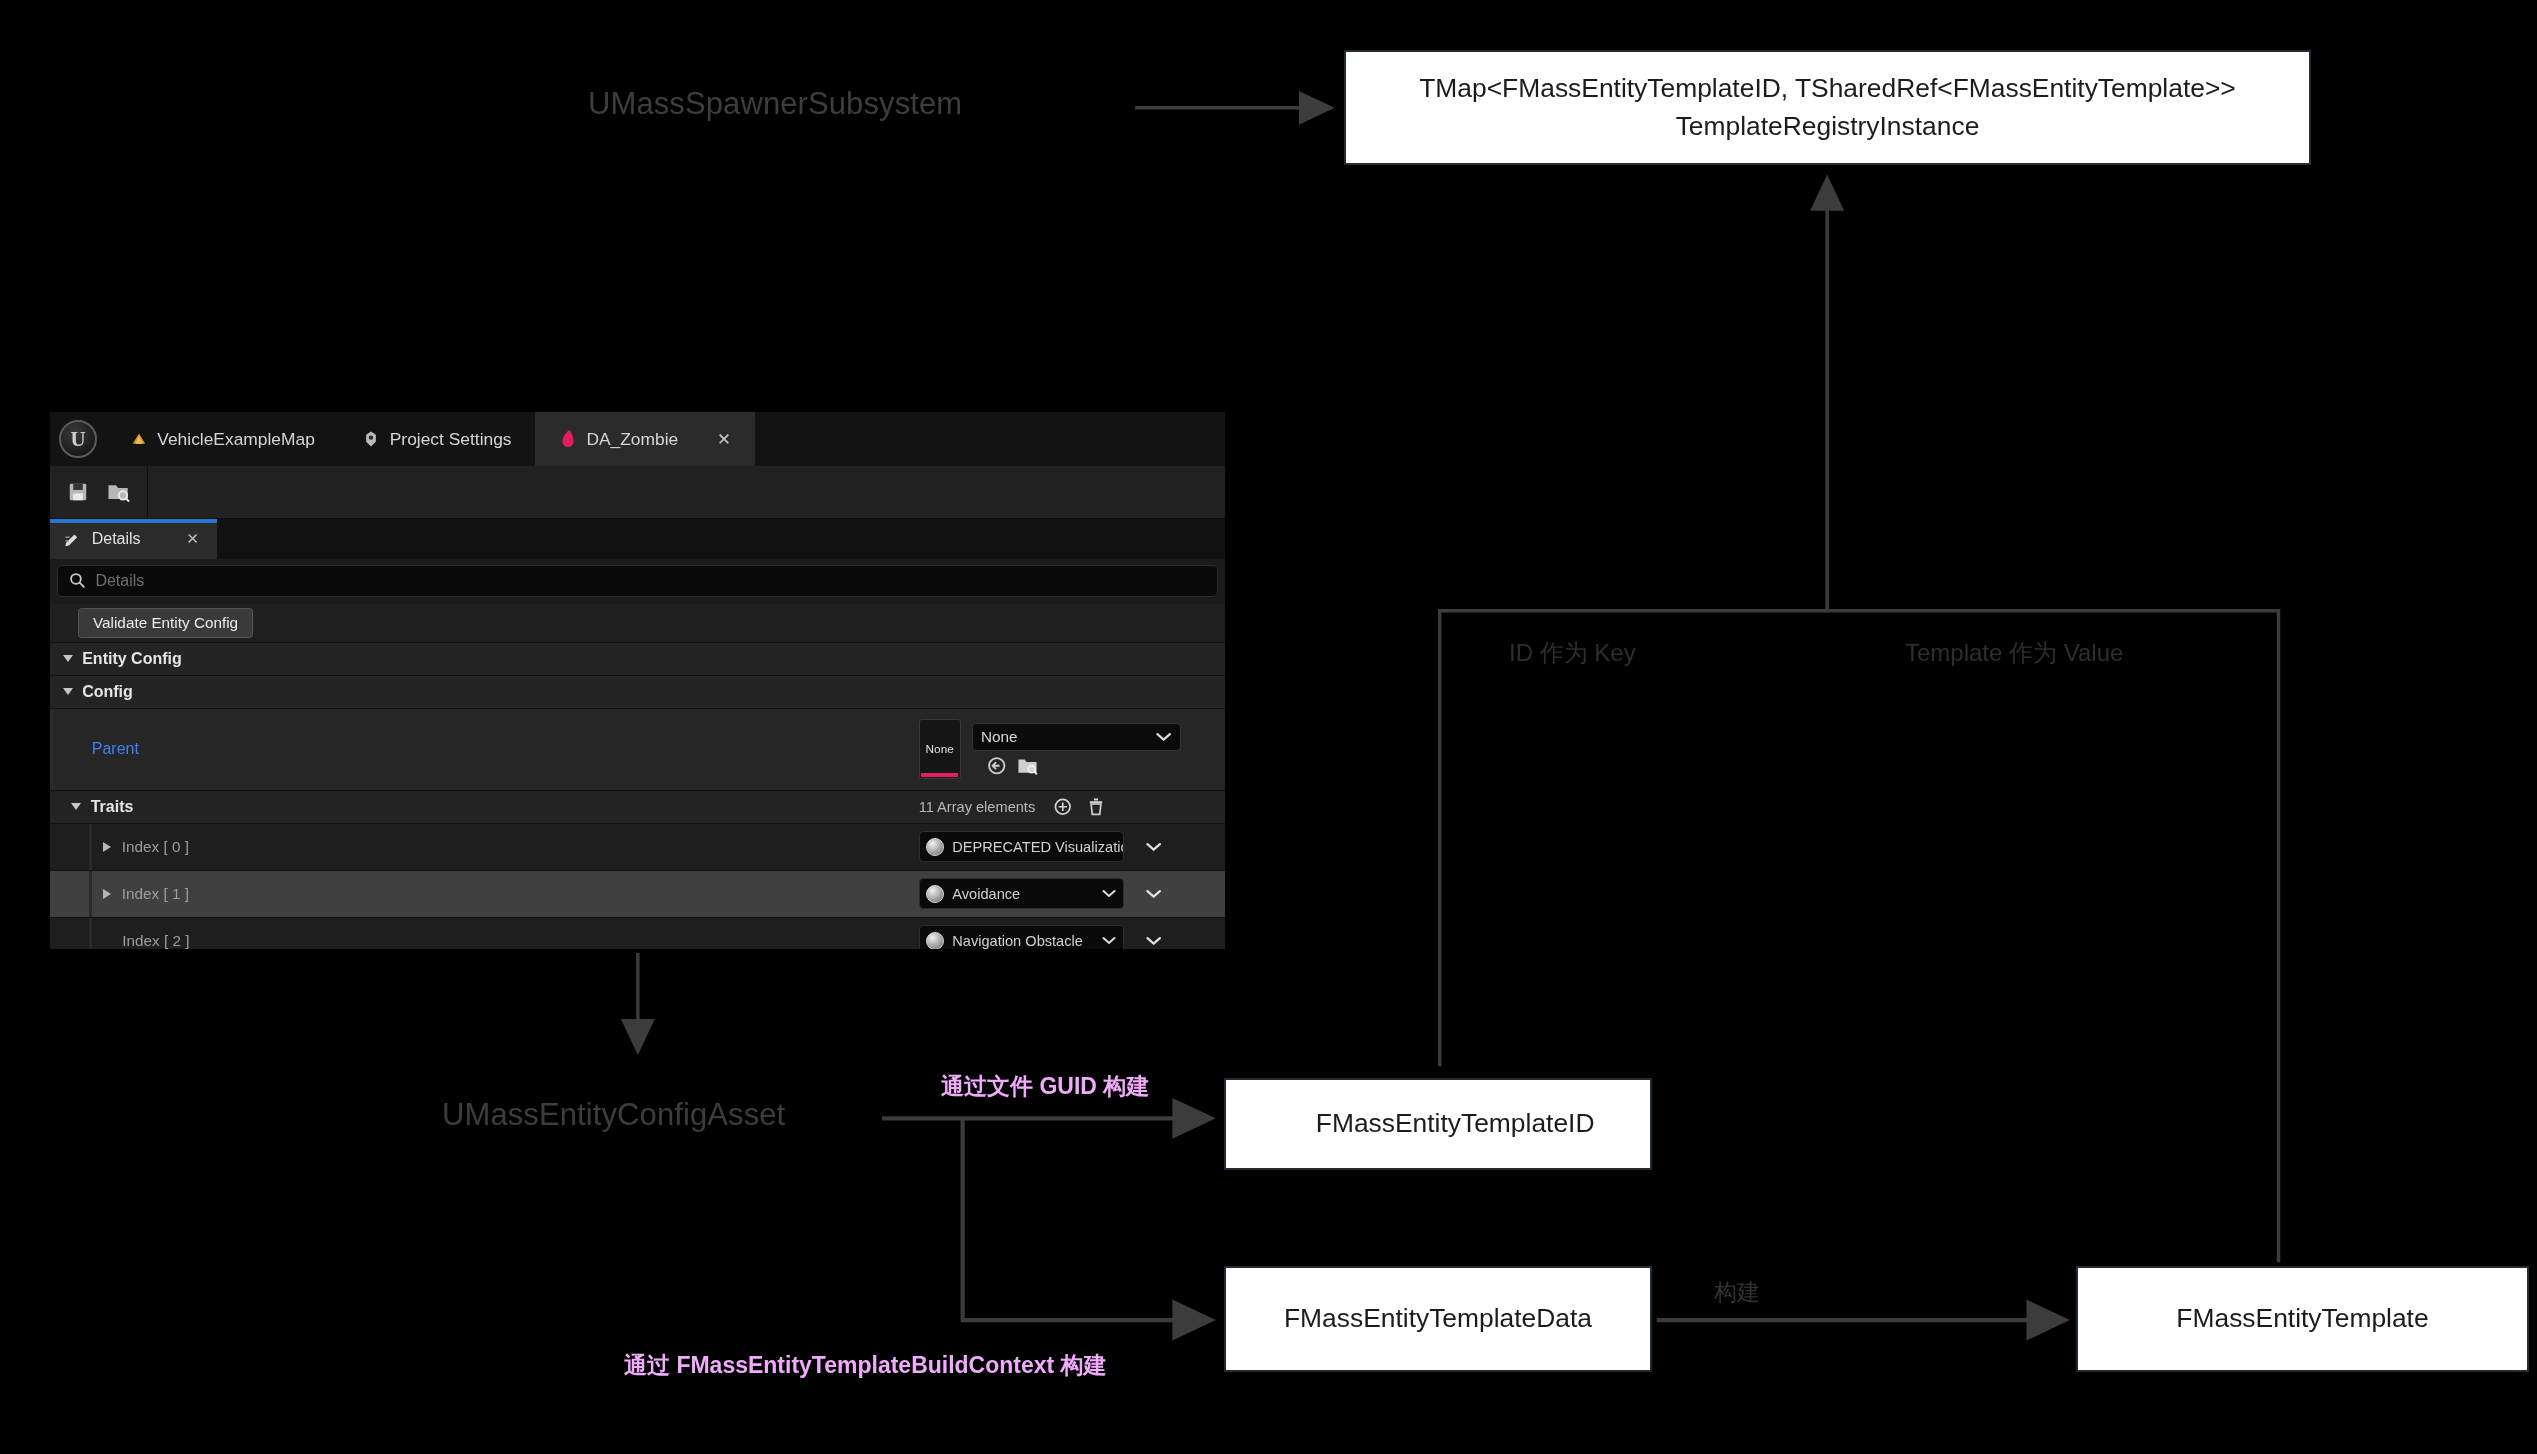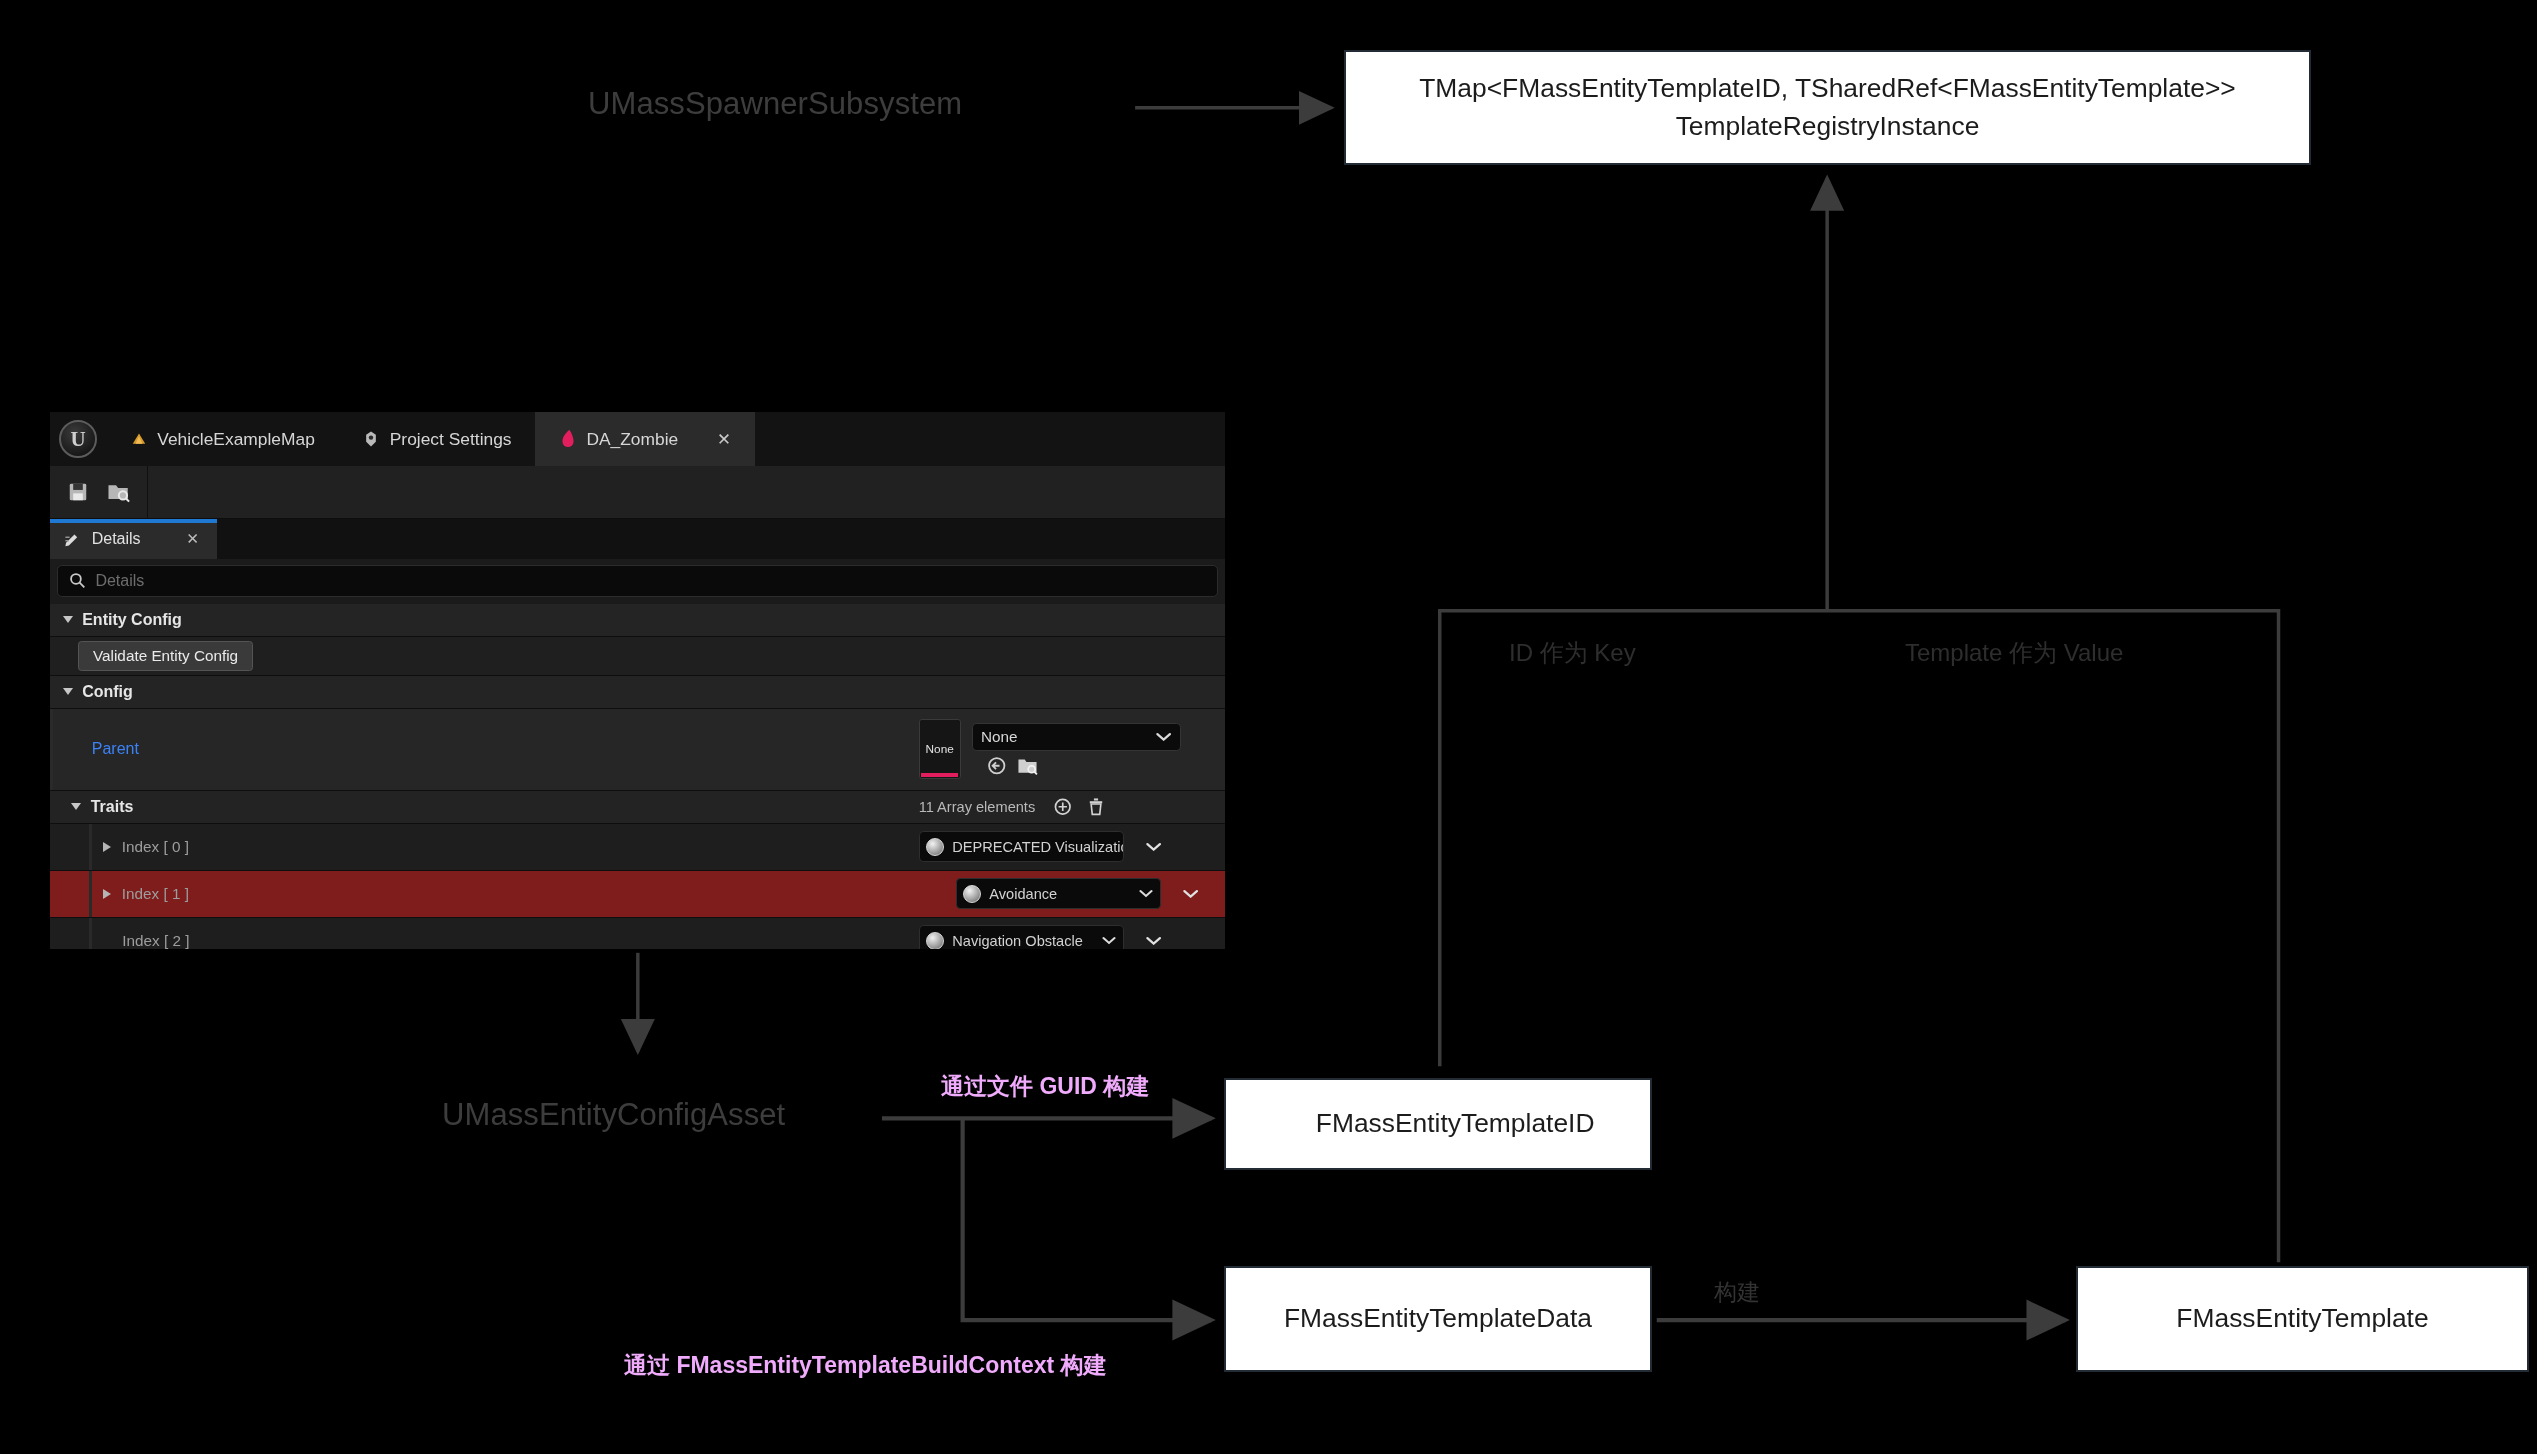--- a/index.html
+++ b/index.html
@@ -146,21 +146,21 @@
   }
   .combo .chev { margin-left:auto; }
   .picker-icons { display:flex; align-items:center; gap:11px; padding-left:15.3px; }
 
   .traits-row { height:33px; background:#232323; }
   .traits-row .left { gap:9.7px; padding-left:21px; }
   .arr-count { color:#b9b9b9; font-size:14.6px; }
   .arr-icons { display:flex; align-items:center; gap:14px; margin-left:18px; }
 
   .idx-row { height:47px; background:#1e1e1e; }
-  .idx-row.alt { background:#7f1d1d;gap:37px; }
+  .idx-row.alt { background:#404040; }
   .idx-row .left { padding-left:39px; gap:11px; }
   .idx-label { color:#9d9d9d; font-size:15.3px; }
   .trait-combo {
     height:31px; width:205px; background:#0a0a0a; border:0.7px solid #2e2e2e; border-radius:4.2px;
     display:flex; align-items:center; gap:8.3px; padding:0 7px 0 6.3px;
     color:#d2d2d2; font-size:14.6px; white-space:nowrap; overflow:hidden;
   }
   .trait-combo .chev { margin-left:auto; }
   .row-chev { margin-left:22px; }
 
@@ -306,31 +306,31 @@
       <span class="ico">
         <svg width="16.7" height="16.7" viewBox="0 0 24 24">
             <circle cx="10" cy="10" r="7" fill="none" stroke="#c9c9c9" stroke-width="2.6"></circle>
             <line x1="15" y1="15" x2="22" y2="22" stroke="#c9c9c9" stroke-width="2.6"></line>
           </svg>
       </span>
       <span class="ph">Details</span>
     </div>
   </div>
 
+  <div class="prow btn-row">
+    <div class="left">
+      <button class="vbtn">Validate Entity Config</button>
+    </div>
+    <div class="right"></div>
+  </div>
+
   <div class="prow cat-row">
     <div class="left">
       <span class="tri-down"></span>
       <span class="cat-label">Entity Config</span>
-    </div>
-    <div class="right"></div>
-  </div>
-
-  <div class="prow btn-row">
-    <div class="left">
-      <button class="vbtn">Validate Entity Config</button>
     </div>
     <div class="right"></div>
   </div>
 
   <div class="prow cat-row">
     <div class="left">
       <span class="tri-down"></span>
       <span class="cat-label">Config</span>
     </div>
     <div class="right"></div>

